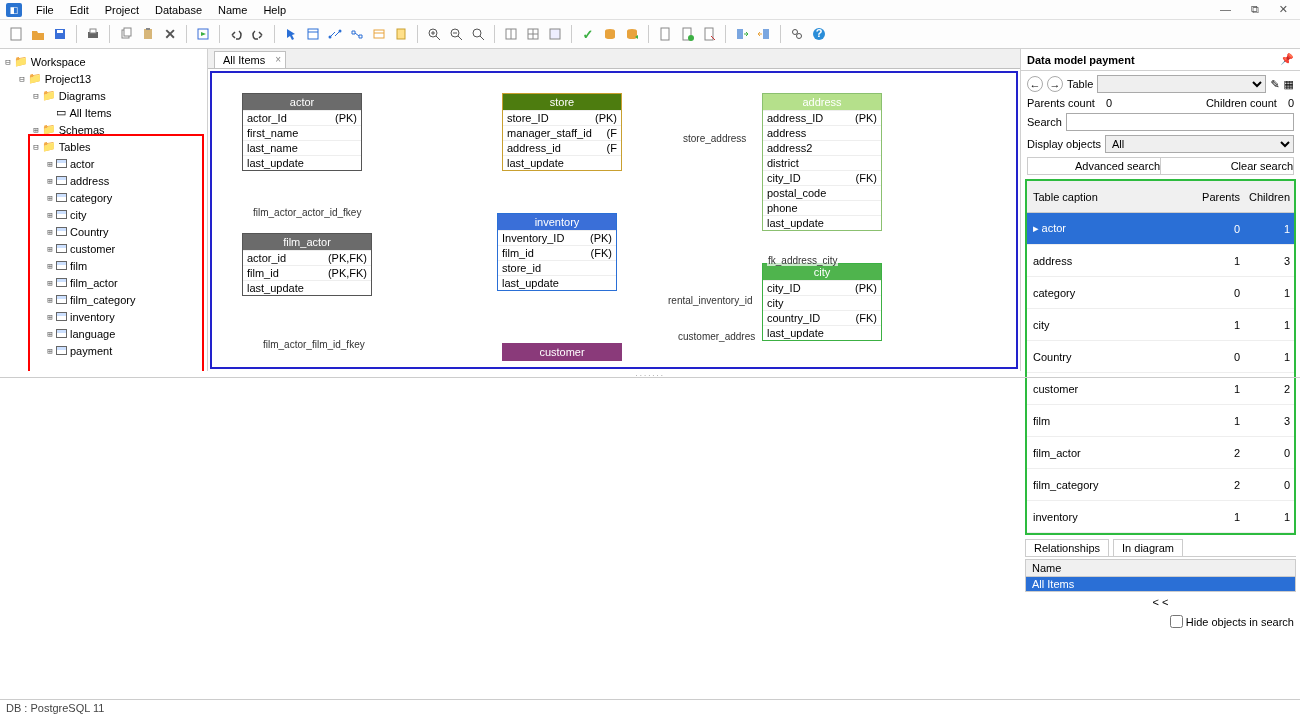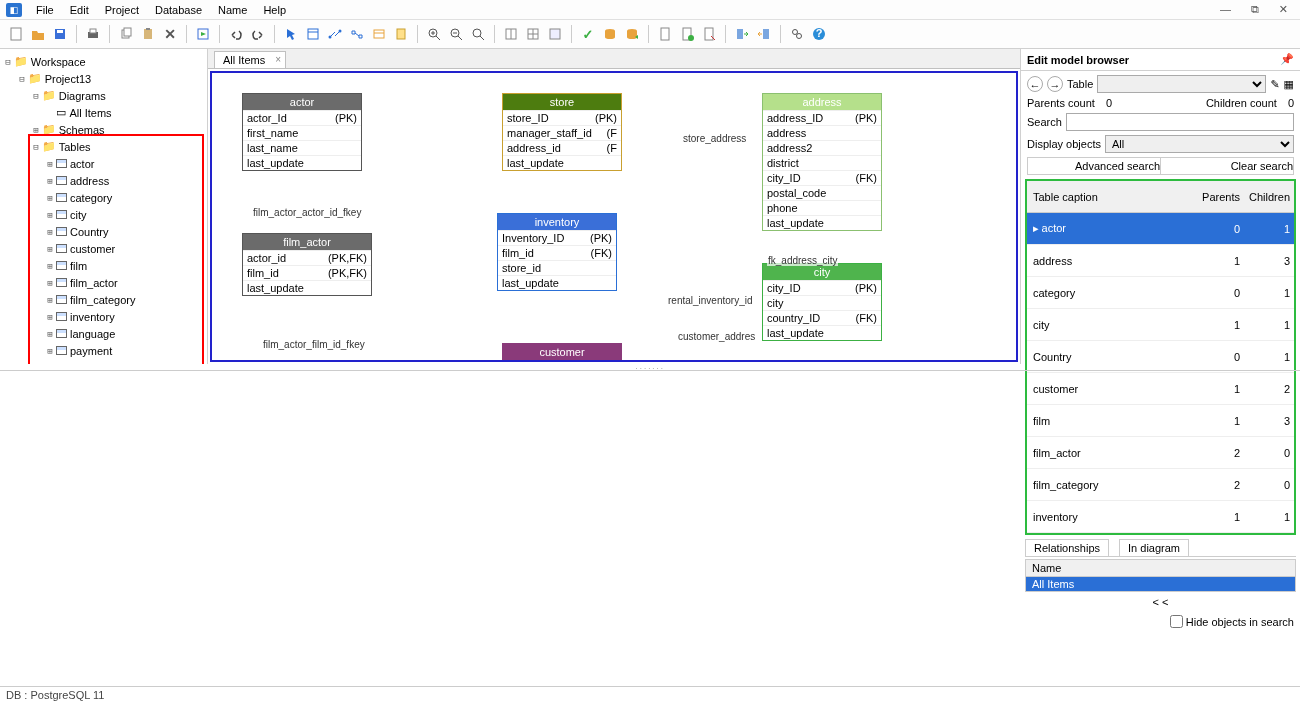--- a/index.html
+++ b/index.html
@@ -39,31 +39,31 @@
 .btn-row { display:flex; border:1px solid #ccc;}
 .btn-row div { flex:1; text-align:right; padding:2px 0; border-right:1px solid #ccc;}
 .btn-row div:last-child { border-right:none;}
 .grid { border:2px solid #2dbb3f; margin:0 4px; }
 .grid-head, .grid-row { display:flex; height:32px; align-items:center;}
 .grid-head { background:#f0f0f0; border-bottom:1px solid #ccc;}
 .gc1 { flex:1; padding-left:6px;} .gc2{ width:50px; text-align:right; padding-right:4px;} .gc3{width:50px; text-align:right; padding-right:4px;}
 .grid-row { border-bottom:1px solid #eee;}
 .grid-row.sel { background:#2a6fd6; color:#fff;}
 .mini-tabs { display:flex; border-bottom:1px solid #ccc; margin:4px 4px 0;}
-.mini-tabs div { padding:2px 8px; border:1px solid #ccc; border-bottom:none; margin-right:10px; background:#fff;}
+.mini-tabs div { padding:2px 8px; border:1px solid #ccc; border-bottom:none; margin-right:4px; background:#fff;}
 .rel-list { border:1px solid #ccc; margin:2px 4px; height:80px;}
 .rel-head { background:#f0f0f0; padding:2px 6px; border-bottom:1px solid #ccc;}
 .rel-item { background:#2a6fd6; color:#fff; padding:1px 6px;}
 .pager { text-align:center; padding:2px;}
 .hide-row { display:flex; align-items:center; justify-content:flex-end; padding:2px 6px;}
 .splitter { height:6px; cursor:ns-resize; text-align:center; font-size:8px; color:#888; letter-spacing:2px;}
 .bottom-tabs { height:20px; display:flex; align-items:center; border-top:1px solid #ccc; background:#fdfdfd;}
 .bottom-tabs div { padding:3px 10px; color:#555;}
 .bottom-tabs div.active { background:#fff; border:1px solid #ccc; border-bottom:none;}
-.status { height:28px; border-top:1px solid #ccc; padding:2px 6px; font-size:11px; color:#444;}
+.status { height:15px; border-top:1px solid #ccc; padding:2px 6px; font-size:11px; color:#444;}
 svg { display:block; }
 .red-box { position:absolute; border:2px solid red; pointer-events:none;}
 .table-icon { display:inline-block; width:11px; height:9px; border:1px solid #666; background:linear-gradient(#cce0ff 3px,#fff 3px); margin-right:3px;}
 .pin { margin-left:auto; color:#555;}
 </style>
 </head>
 <body>
 
 <div class="app">
 
@@ -480,21 +480,21 @@
         <div class="fk-label" style="left:470px;top:60px">store_address</div>
         <div class="fk-label" style="left:455px;top:222px">rental_inventory_id</div>
         <div class="fk-label" style="left:465px;top:258px">customer_addres</div>
         <div class="fk-label" style="left:555px;top:182px">fk_address_city</div>
 
       </div>
     </div>
 
     <div class="right">
       <div class="right-title">
-          <span>Edit model browser</span>
+          <span>Data model payment</span>
           <span class="pin">📌</span>
         </div>
       <div class="right-body">
         <div class="form-row">
           <span style="border:1px solid #aaa;border-radius:50%;width:16px;height:16px;display:inline-flex;align-items:center;justify-content:center">←</span>
           <span style="border:1px solid #aaa;border-radius:50%;width:16px;height:16px;display:inline-flex;align-items:center;justify-content:center">→</span>
           <span>Table</span>
           <select></select>
           <span>✎</span>
           <span>▦</span>

